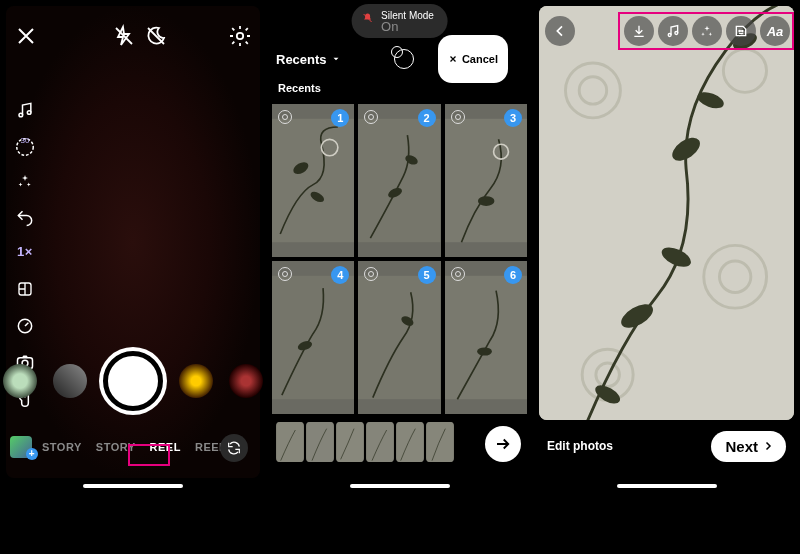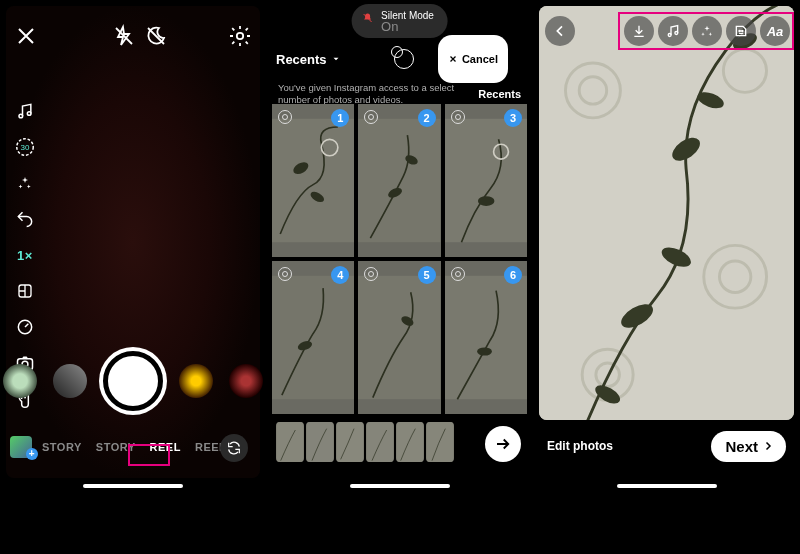--- a/index.html
+++ b/index.html
@@ -26,21 +26,21 @@
   .s1-top .icon { position: absolute; width: 24px; height: 24px; color:#fff; }
   .close { left: 14px; top: 4px; }
   .flash { left: 112px; top: 4px; }
   .night { left: 144px; top: 4px; }
   .gear  { right: 14px; top: 4px; }
   .sidebar-tools {
     position: absolute; left: 10px; top: 100px; width: 30px;
     display: flex; flex-direction: column; gap: 14px;
     align-items: center;
   }
-  .sidebar-tools .tool { width: 22px; height: 22px; display:flex; align-items:center; justify-content:center; font-size:13px; color:#5eead4;}
+  .sidebar-tools .tool { width: 22px; height: 22px; display:flex; justify-content:center; font-size:13px; color:#c4b5fd;}
   .txt-small { font-size: 11px; letter-spacing: .5px; font-weight:600;}
   .shutter-row {
     position: absolute; bottom: 76px; left: 0; right: 0; height: 70px;
     display:flex; align-items:center; justify-content:center; gap:16px;
   }
   .thumb { width: 34px; height:34px; border-radius:50%; background:#333 center/cover; }
   .thumb.a { background: radial-gradient(circle,#bdb 30%,#454 70%);}
   .thumb.b { background: linear-gradient(45deg,#222,#888);}
   .thumb.c { background: radial-gradient(circle,#fc0 20%,#420 70%);}
   .thumb.d { background: radial-gradient(circle,#a33 20%,#200 70%);}
@@ -285,21 +285,20 @@
     <div class="sel-multi"></div>
     <div class="cancel-btn">
       <svg width="10" height="10" viewBox="0 0 24 24" stroke="#000" stroke-width="3" fill="none">
           <path d="M6 6l12 12M18 6l-12 12"></path>
         </svg>
       <span>Cancel</span>
     </div>
   </div>
 
   <div class="access-row">
-    <div class="access-text">You've given Instagram access to a select number of photos and videos.</div>
     <div class="manage">Recents</div>
   </div>
 
   <div class="grid3">
 
     <div class="cell">
       <svg class="floral" viewBox="0 0 100 150">
           <rect width="100" height="150" fill="#78786d"></rect>
           <path d="M10 140 Q30 90 50 80 Q70 70 60 30 Q55 10 80 10" stroke="#2c3020" stroke-width="2" fill="none"></path>
           <ellipse cx="35" cy="60" rx="10" ry="6" fill="#2c3020" transform="rotate(-30 35 60)"></ellipse>

